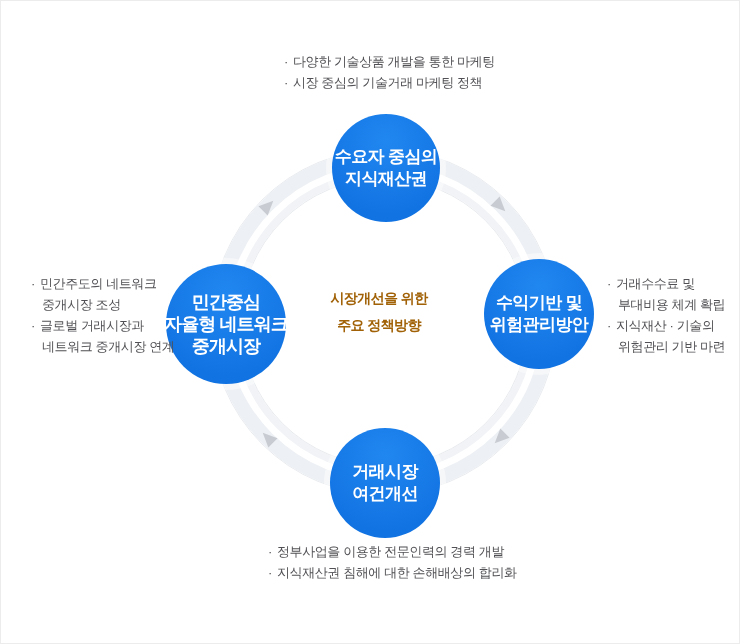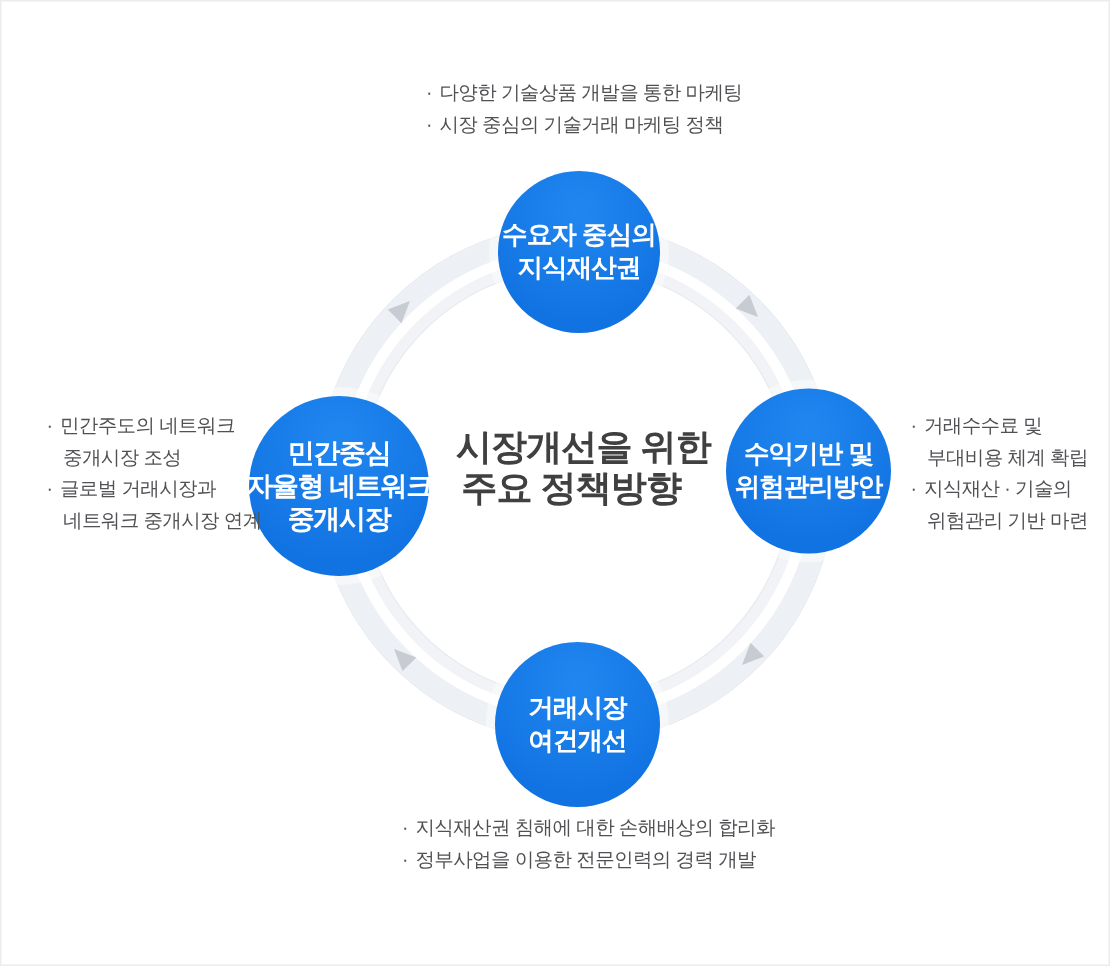--- a/index.html
+++ b/index.html
@@ -34,23 +34,23 @@
   }
   .node-top    { left:331px; top:113px; width:108px; height:108px; }
   .node-right  { left:483px; top:258px; width:110px; height:110px; }
   .node-bottom { left:329px; top:427px; width:110px; height:110px; }
   .node-left   { left:165px; top:263px; width:120px; height:120px; }
   .node-left .node-line { font-size:18px; letter-spacing:-0.9px; }
 
   
   .center-title {
     position:absolute; left:303px; top:284px; width:150px;
-    text-align:right;
-    color:#404040;
-    font-size:24px; font-weight:bold;
+    text-align:center;
+    color:#a16207;
+    font-size:14px; font-weight:bold;
     line-height:27px; letter-spacing:-0.6px;
     z-index:3;
   }
   .center-title span { display:block; white-space:nowrap; }
 
   
   .anno {
     position:absolute;
     color:#515155;
     font-size:13px; line-height:21px;
@@ -133,20 +133,20 @@
 중개시장 조성</span>
     </div>
     <div class="anno-item">
       <span class="bullet">·</span><span class="anno-text">글로벌 거래시장과
 네트워크 중개시장 연계</span>
     </div>
   </div>
 
   <div class="anno anno-bottom">
     <div class="anno-item">
-      <span class="bullet">·</span><span class="anno-text">지식재산권 침해에 대한 손해배상의 합리화</span>
+      <span class="bullet">·</span><span class="anno-text">정부사업을 이용한 전문인력의 경력 개발</span>
     </div>
     <div class="anno-item">
-      <span class="bullet">·</span><span class="anno-text">정부사업을 이용한 전문인력의 경력 개발</span>
+      <span class="bullet">·</span><span class="anno-text">지식재산권 침해에 대한 손해배상의 합리화</span>
     </div>
   </div>
 
 </div>
 
 </body></html>

